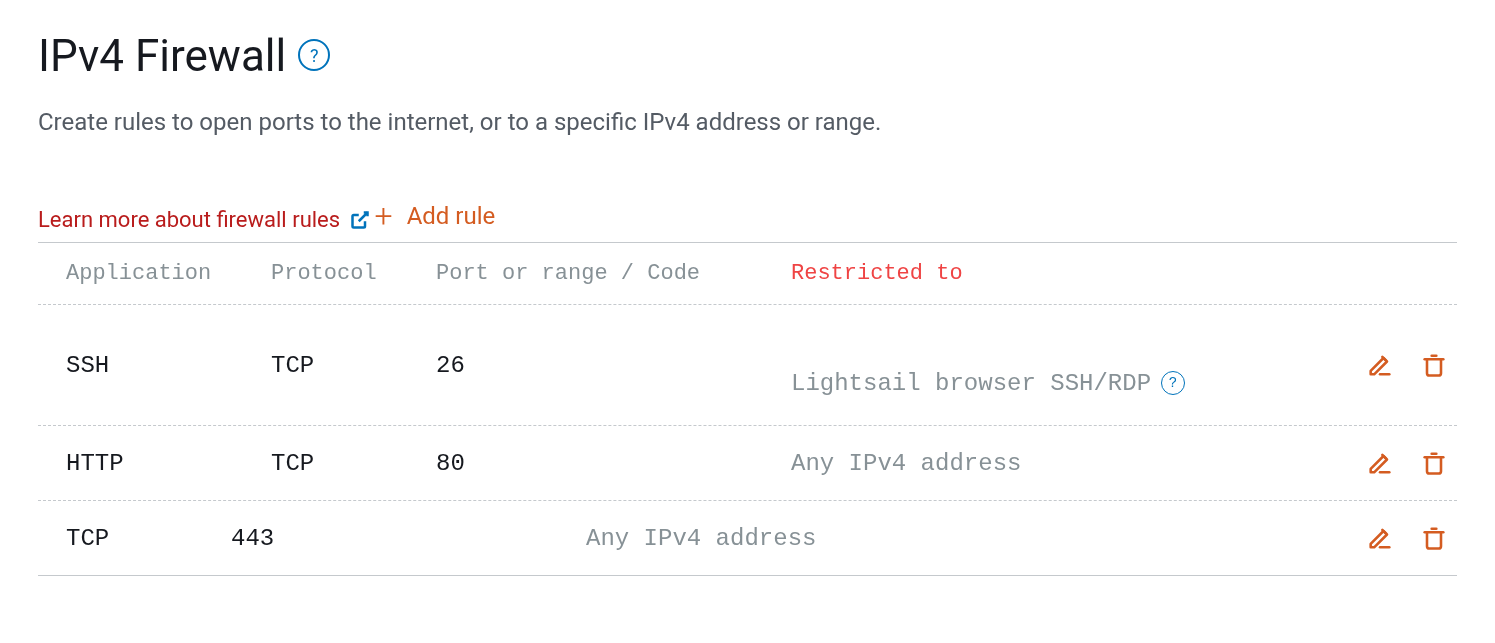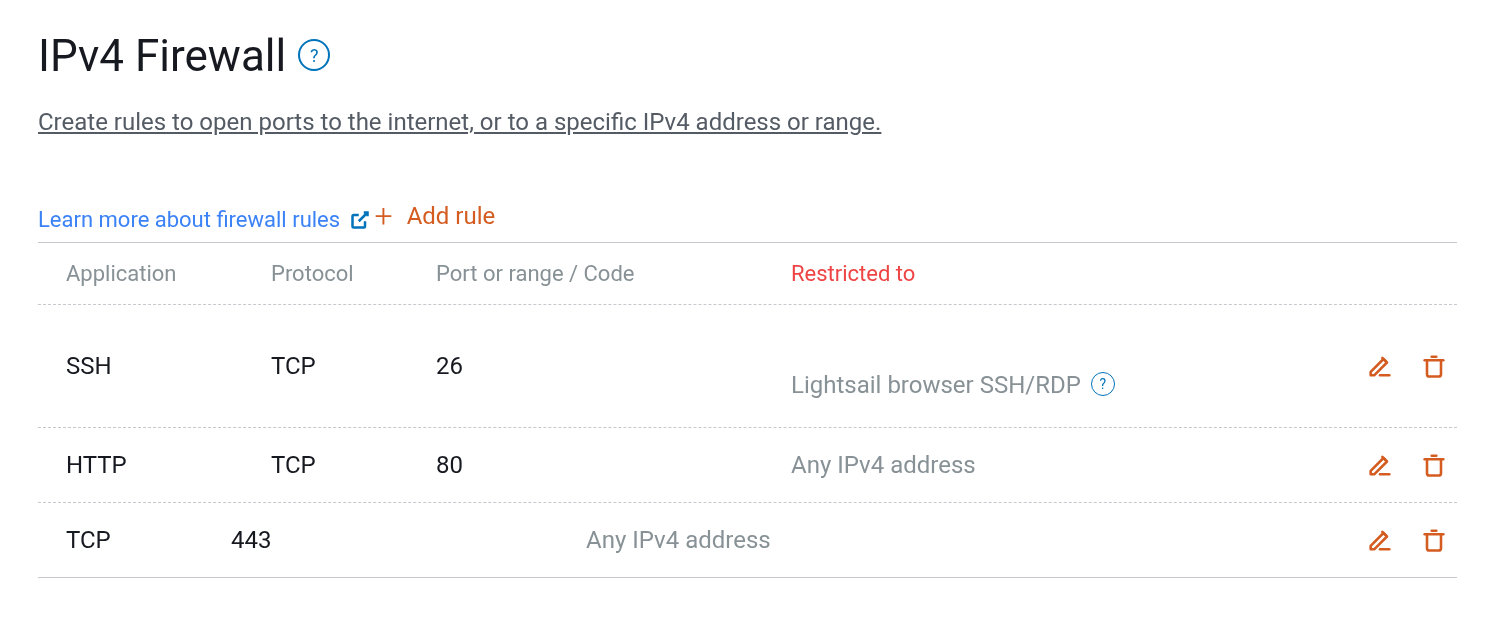--- a/index.html
+++ b/index.html
@@ -40,24 +40,23 @@
     .help-circle.small {
       width: 22px;
       height: 22px;
       font-size: 14px;
       border-width: 1.5px;
     }
     .subtext {
       font-size: 24px;
       color: #545b64;
       margin: 0 0 18px 0;
-      text-decoration: underline;
     }
     .link {
-      color: #3b82f6;
+      color: #b91c1c;
       font-size: 22px;
       text-decoration: none;
       display: inline-flex;
       align-items: center;
       gap: 10px;
       cursor: pointer;
     }
     .ext-icon svg { display: block; }
     .add-rule {
       display: inline-flex;
@@ -70,20 +69,21 @@
       cursor: pointer;
     }
     .add-rule .plus-icon {
       font-size: 32px;
       line-height: 1;
       font-weight: 300;
     }
     .table {
       margin-top: 10px;
       width: 100%;
+      font-family: Liberation Mono, monospace;
     }
     .thead, .trow {
       display: flex;
       align-items: center;
       border-bottom: 1px dashed #c5c9cd;
     }
     .thead {
       border-top: 1px solid #c5c9cd;
       color: #879196;
       font-size: 22px;

